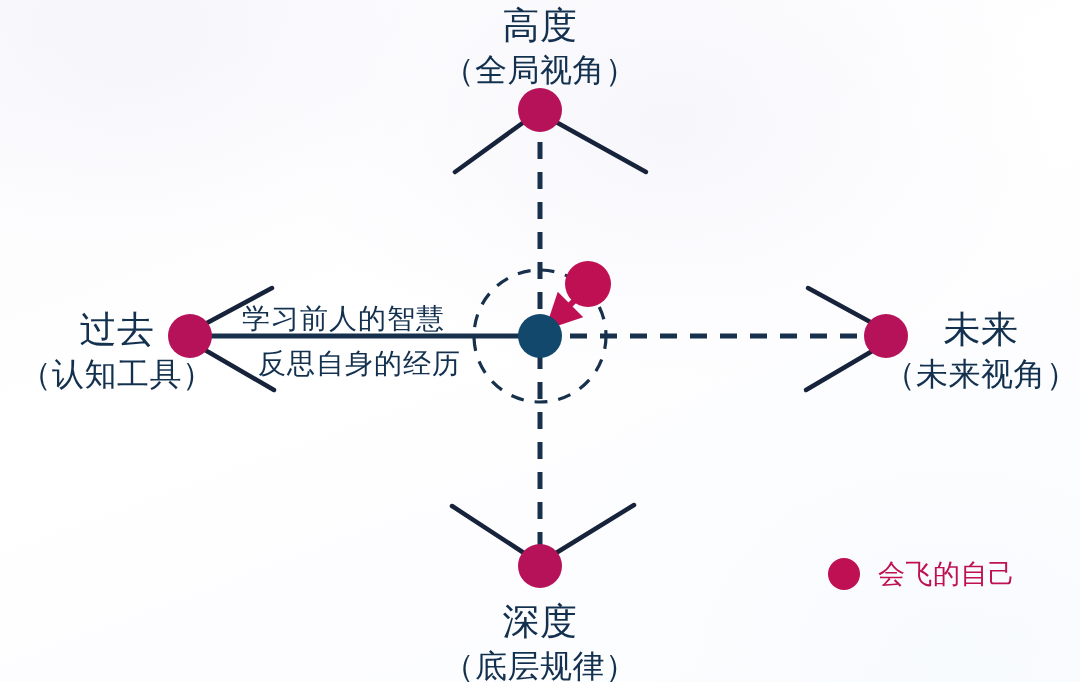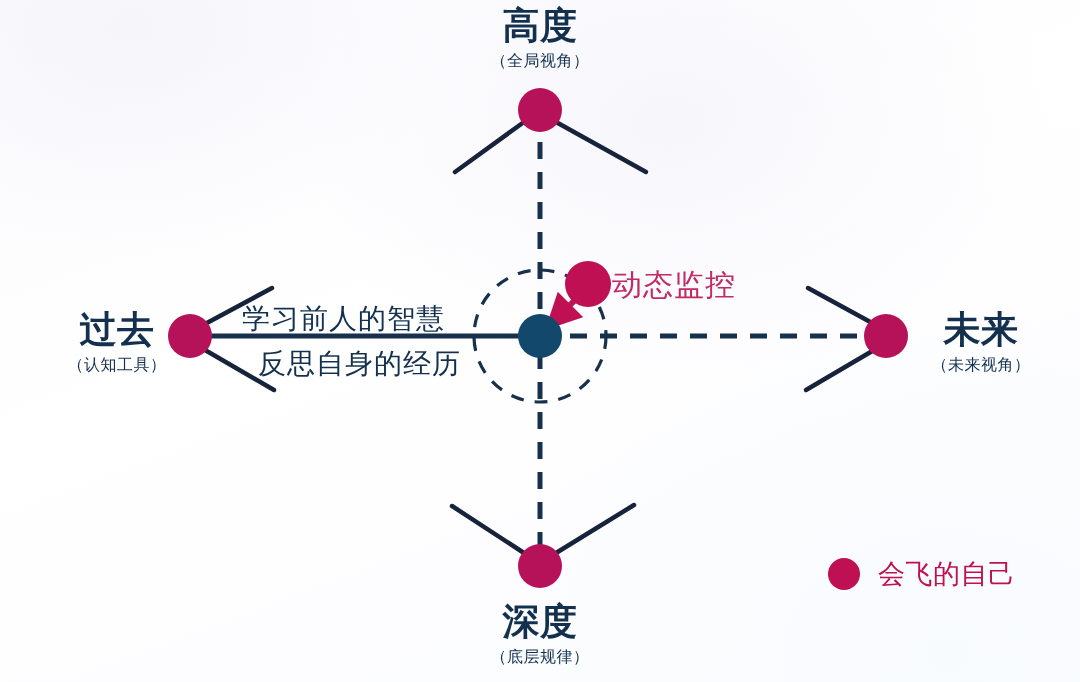--- a/index.html
+++ b/index.html
@@ -35,25 +35,25 @@
     position: absolute;
     color: #13314f;
     line-height: 1.18;
     text-align: center;
     white-space: nowrap;
     letter-spacing: 0.5px;
   }
   .lbl .main {
     display: block;
     font-size: 37px;
-    font-weight: 700;
+    font-weight: 400;
   }
   .lbl .sub {
     display: block;
-    font-size: 16px;
+    font-size: 32px;
     font-weight: 400;
     margin-top: 4px;
   }
   
   #label-top      { left: 392px; top: 4px;   width: 296px; }
   #label-bottom   { left: 392px; top: 600px; width: 296px; }
   #label-left     { left: -8px;  top: 308px; width: 250px; }
   #label-right    { left: 856px; top: 308px; width: 250px; }
 
   .center-text {
@@ -188,21 +188,20 @@
   </div>
 
   <div class="lbl" id="label-right">
     <span class="main">未来</span>
     <span class="sub">（未来视角）</span>
   </div>
 
   <div class="center-text" id="center-text-upper">学习前人的智慧</div>
   <div class="center-text" id="center-text-lower">反思自身的经历</div>
 
-  <div id="monitor-label">动态监控</div>
 
   <div id="legend">
     <div class="legend-row">
       <span class="legend-dot fly"></span>
       <span class="legend-text fly">会飞的自己</span>
     </div>
   </div>
 
 
 </div>

